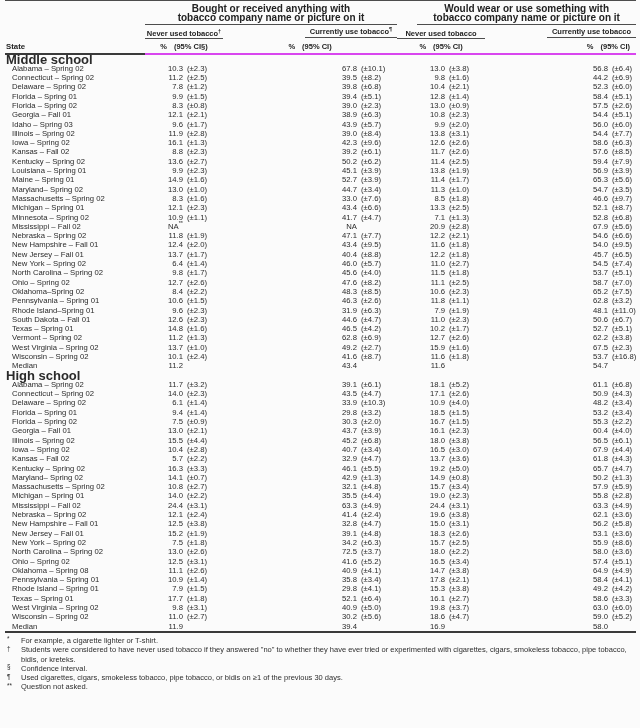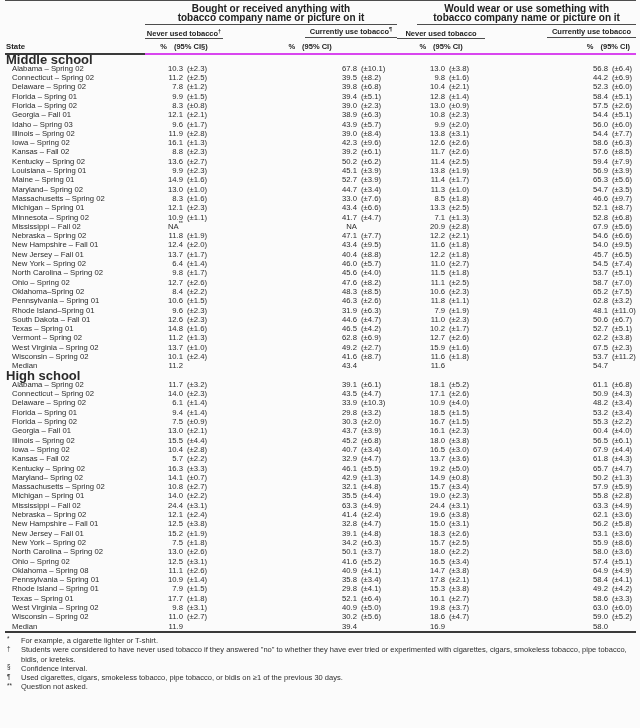--- a/index.html
+++ b/index.html
@@ -521,21 +521,21 @@
           <td class="p">10.1</td>
           <td class="ci">(±2.4)</td>
           <td class="sp"></td>
           <td class="p">41.6</td>
           <td class="ci">(±8.7)</td>
           <td class="sp"></td>
           <td class="p">11.6</td>
           <td class="ci">(±1.8)</td>
           <td class="sp"></td>
           <td class="p">53.7</td>
-          <td class="ci">(±11.2)</td>
+          <td class="ci">(±16.8)</td>
         </tr>
         <tr>
           <td class="state">Median</td>
           <td class="p">11.2</td>
           <td class="ci"></td>
           <td class="sp"></td>
           <td class="p">43.4</td>
           <td class="ci"></td>
           <td class="sp"></td>
           <td class="p">11.6</td>
@@ -797,21 +797,21 @@
           <td class="ci">(±2.5)</td>
           <td class="sp"></td>
           <td class="p">55.9</td>
           <td class="ci">(±8.6)</td>
         </tr>
         <tr>
           <td class="state">North Carolina – Spring 02</td>
           <td class="p">13.0</td>
           <td class="ci">(±2.6)</td>
           <td class="sp"></td>
-          <td class="p">50.1</td>
+          <td class="p">72.5</td>
           <td class="ci">(±3.7)</td>
           <td class="sp"></td>
           <td class="p">18.0</td>
           <td class="ci">(±2.2)</td>
           <td class="sp"></td>
           <td class="p">58.0</td>
           <td class="ci">(±3.6)</td>
         </tr>
         <tr>
           <td class="state">Ohio – Spring 02</td>

